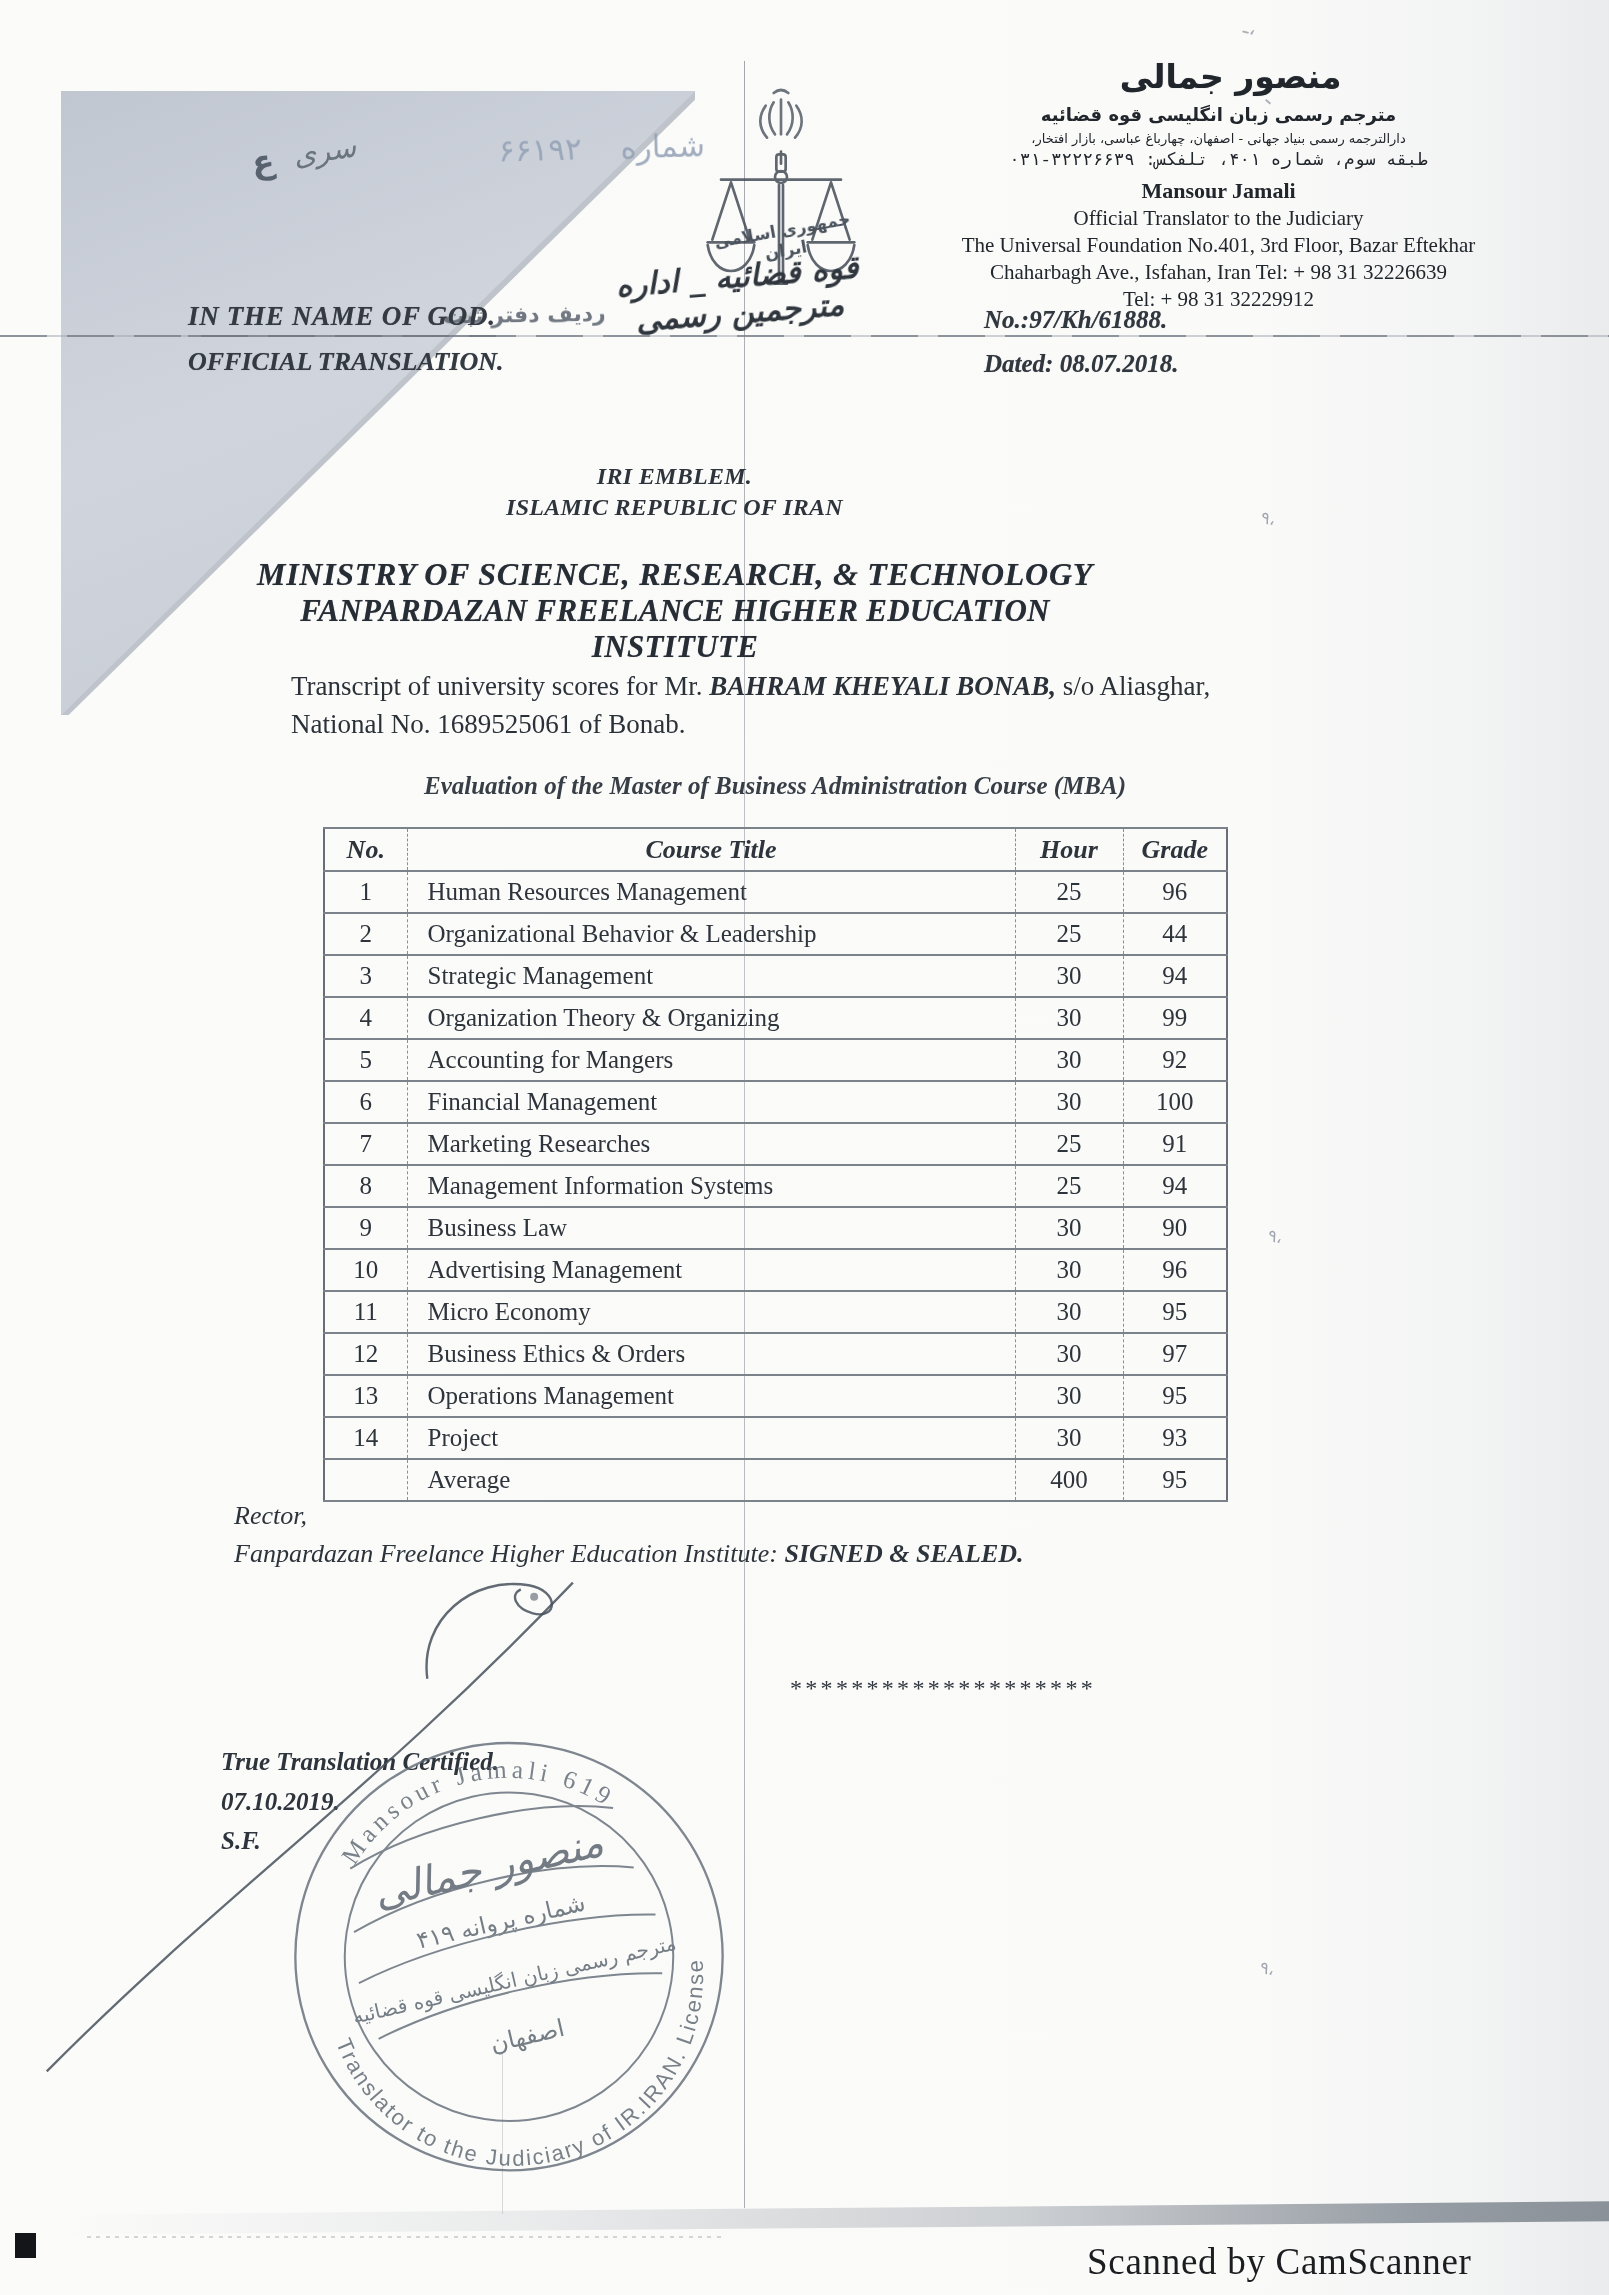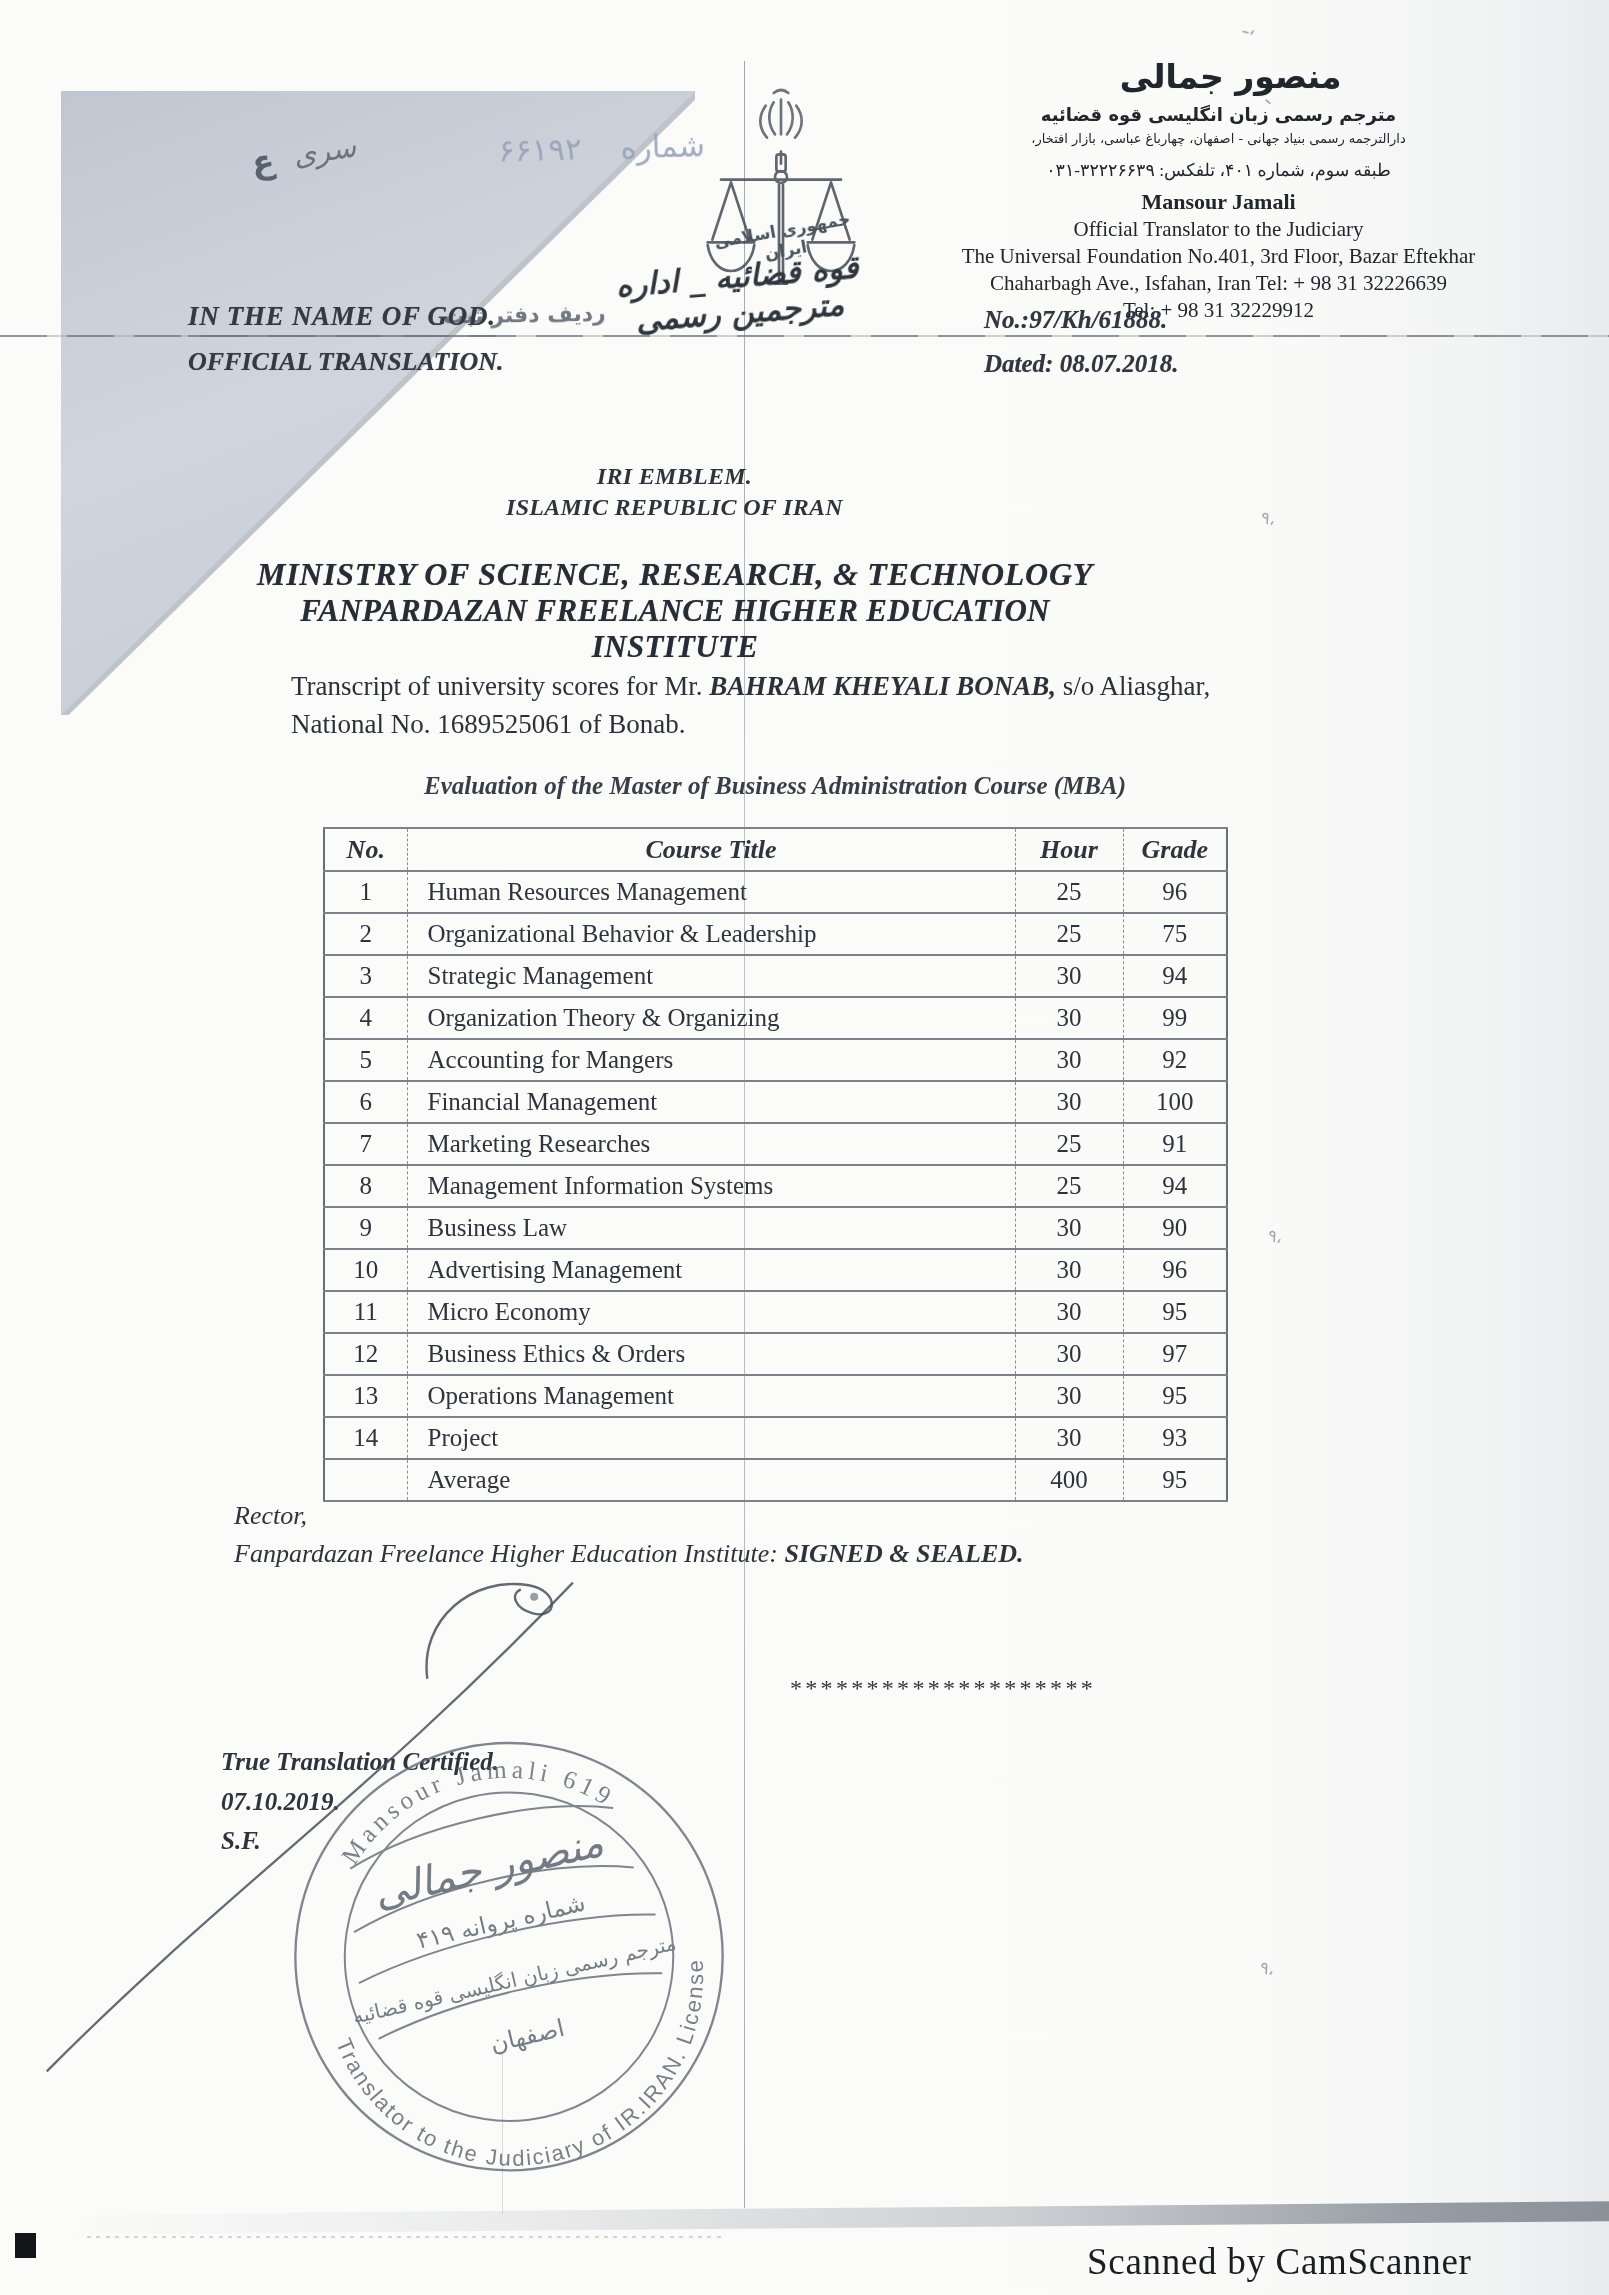--- a/index.html
+++ b/index.html
@@ -37,21 +37,21 @@
   .motto{left:707px;top:220px;width:154px;font-size:16.7px;font-weight:600;color:#4a525c;
     transform:rotate(-10deg);text-align:center;}
   .judiciary{left:570px;top:258px;width:337px;font-size:31px;font-weight:700;font-style:italic;
     color:#30363d;transform:rotate(-4.5deg);text-align:center;}
 
   
   .letterhead{left:888px;top:57px;width:661px;text-align:center;color:#21262c;}
   .lh-fa-name{font-family:"DejaVu Sans",sans-serif;font-weight:700;font-size:33px;transform:translateX(12px);}
   .lh-fa-1{font-family:"DejaVu Sans",sans-serif;font-weight:600;font-size:18px;margin-top:8px;}
   .lh-fa-2{font-family:"DejaVu Sans",sans-serif;font-size:13px;margin-top:6px;}
-  .lh-fa-3{font-family:Liberation Serif, serif;font-size:17.4px;margin-top:14px;}
+  .lh-fa-3{font-family:Liberation Mono, monospace;font-size:17.4px;margin-top:3px;}
   .lh-en{font-size:21px;margin-top:2px;}
   .lh-en-name{font-size:22px;font-weight:600;margin-top:8px;}
 
   
   .rule{left:0;top:335px;width:1610px;height:2px;opacity:.9;z-index:4;
     background:repeating-linear-gradient(90deg,rgba(118,124,134,.9) 0 47px,rgba(158,164,174,.55) 47px 67px);}
 
   .god{left:188px;top:301px;font-weight:700;font-style:italic;font-size:27px;color:#343a42;
     border-bottom:2.7px solid rgba(88,94,104,.8);padding-bottom:2.7px;letter-spacing:0.7px;z-index:3;}
   .official{left:188px;top:347px;font-weight:700;font-style:italic;font-size:26px;color:#343a42;}
@@ -210,21 +210,21 @@
         <tr>
           <td class="c-center">1</td>
           <td class="c-title">Human Resources Management</td>
           <td class="c-center">25</td>
           <td class="c-center">96</td>
         </tr>
         <tr>
           <td class="c-center">2</td>
           <td class="c-title">Organizational Behavior &amp; Leadership</td>
           <td class="c-center">25</td>
-          <td class="c-center">75</td>
+          <td class="c-center">44</td>
         </tr>
         <tr>
           <td class="c-center">3</td>
           <td class="c-title">Strategic Management</td>
           <td class="c-center">30</td>
           <td class="c-center">94</td>
         </tr>
         <tr>
           <td class="c-center">4</td>
           <td class="c-title">Organization Theory &amp; Organizing</td>

